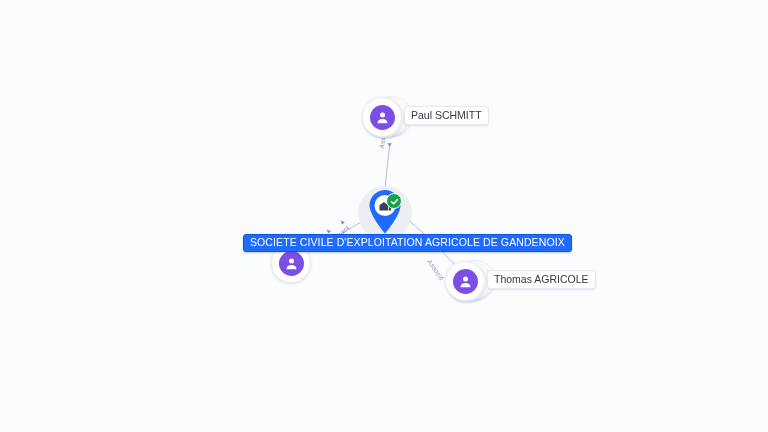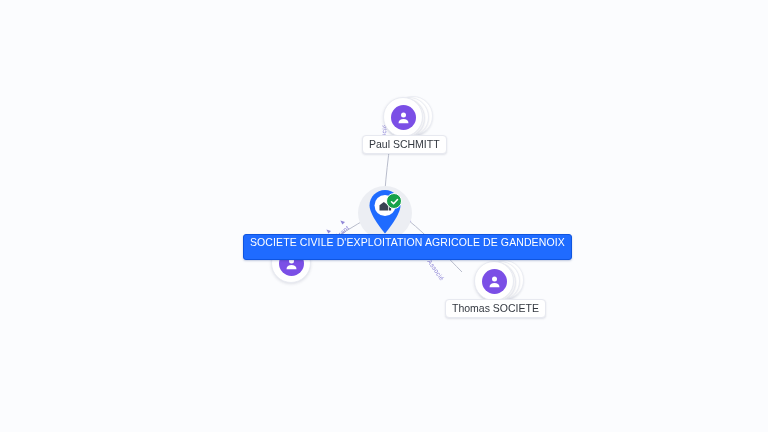--- a/index.html
+++ b/index.html
@@ -29,21 +29,21 @@
     top: 0;
     width: 768px;
     height: 432px;
     pointer-events: none;
   }
 
   
   .node {
     position: absolute;
     display: flex;
-    flex-direction: column;
+    flex-direction: row;
     align-items: center;
   }
 
   .avatar-stack {
     position: relative;
     width: 42px;
     height: 42px;
   }
   .stack-card {
     position: absolute;
@@ -141,21 +141,21 @@
     position: absolute;
     left: 243px;
     top: 234px;
     background: #1f6bff;
     border: 1px solid #0f55e0;
     border-radius: 3px;
     color: #ffffff;
     font-size: 10.5px;
     line-height: 13px;
     letter-spacing: .1px;
-    padding: 1px 6px 10px 6px;
+    padding: 1px 6px 2px 6px;
     white-space: nowrap;
     box-shadow: 0 1px 2px rgba(20,50,130,.25);
     z-index: 6;
   }
 
   
   .edge-label {
     position: absolute;
     font-size: 6.5px;
     line-height: 8px;
@@ -248,21 +248,21 @@
       <div class="stack-card c1"></div>
       <div class="avatar-disc">
         <div class="avatar-circle">
           <svg width="15" height="15" viewBox="0 0 24 24" fill="#ffffff">
             <circle cx="12" cy="8" r="4"></circle>
             <path d="M4 21c0-4.2 3.6-6.5 8-6.5s8 2.3 8 6.5z"></path>
           </svg>
         </div>
       </div>
     </div>
-    <div class="node-label">Thomas SOCIETE</div>
+    <div class="node-label">Thomas AGRICOLE</div>
   </div>
 
   <div id="company-node">
     <div class="company-halo"></div>
     <svg class="company-pin" viewBox="0 0 34 45">
       <path d="M17 44.5 C17 44.5 32.5 26.5 32.5 16.5 C32.5 7.9 25.6 1 17 1 C8.4 1 1.5 7.9 1.5 16.5 C1.5 26.5 17 44.5 17 44.5 Z" fill="#1f6bff"></path>
       <circle cx="17" cy="16.5" r="10.5" fill="#ffffff"></circle>
       <g fill="#3a4152">
         <path d="M11.5 21.5 v-5.2 l4.3 -3.4 l4.3 3.4 v5.2 z"></path>
         <rect x="20.8" y="12.4" width="2.3" height="9.1"></rect>

